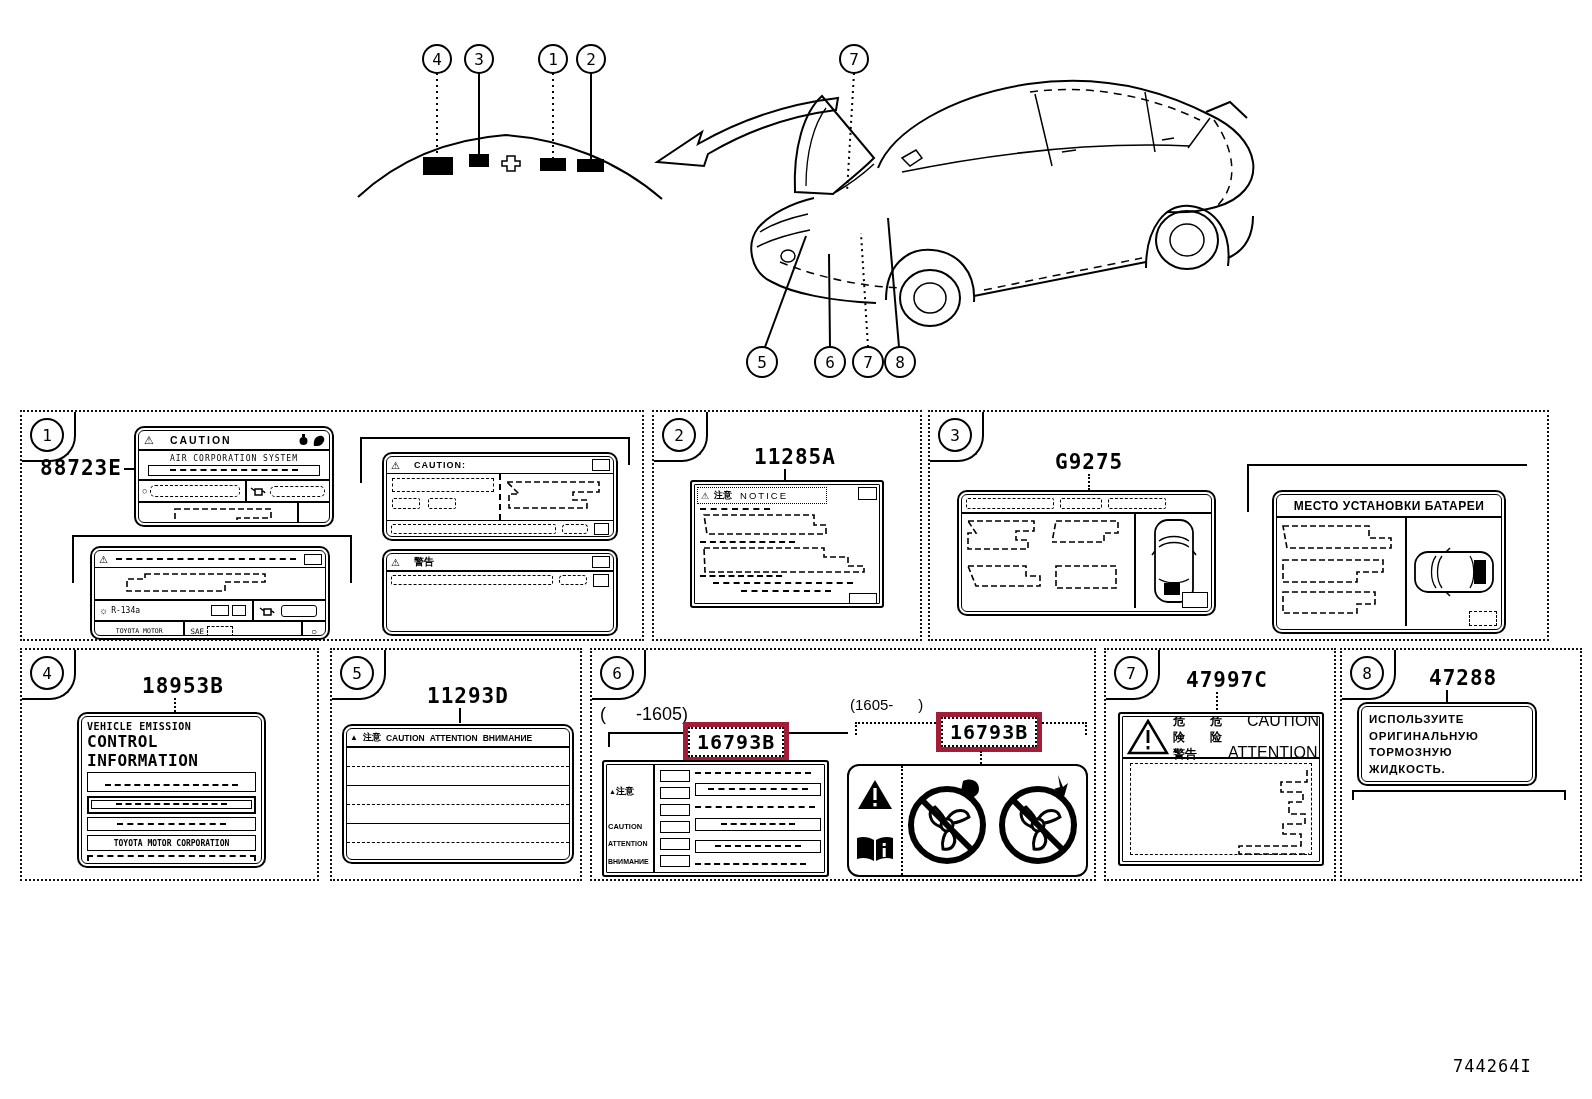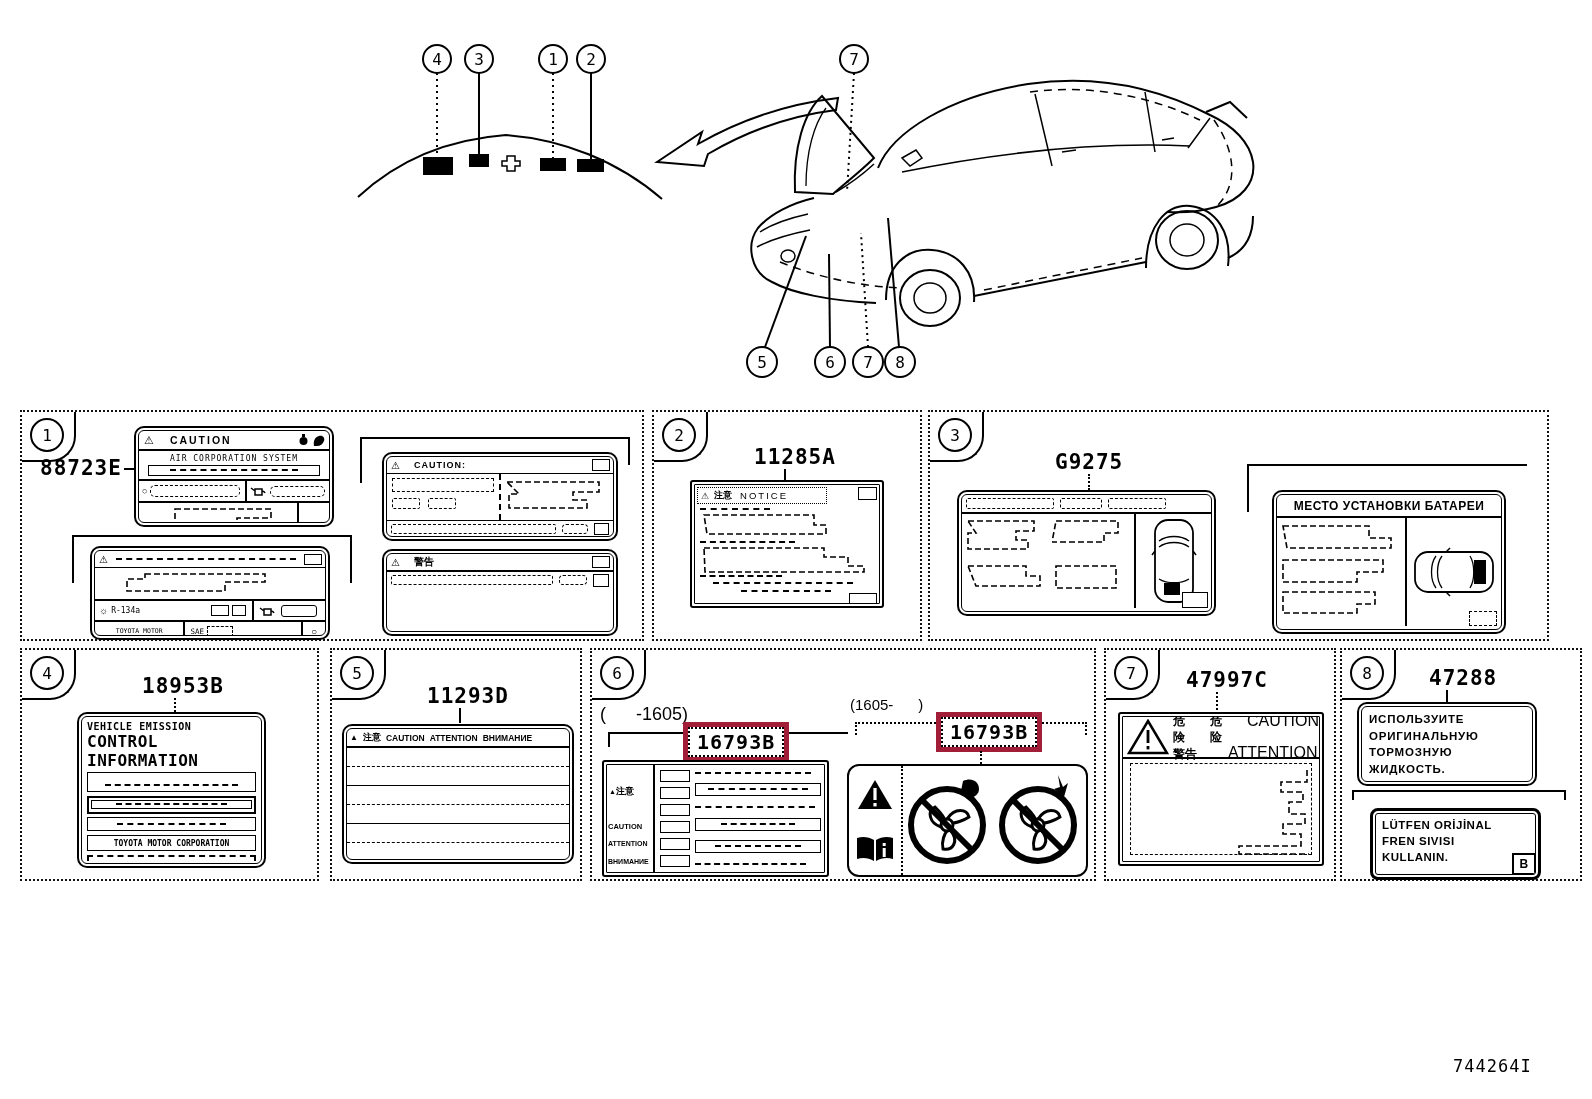--- a/index.html
+++ b/index.html
@@ -581,24 +581,16 @@
         <div>ТОРМОЗНУЮ</div>
         <div>ЖИДКОСТЬ.</div>
       </div>
     </div>
 
     <div class="brk" style="left:10px;top:140px;width:214px;height:10px">
       <div class="tl"></div>
         <div class="tr"></div>
     </div>
 
-    <div class="card" style="left:28px;top:158px;width:165px;height:66px;border-width:3.5px;border-radius:8px">
-      <div class="cin" style="padding:3px 0 0 6px;box-sizing:border-box;font-weight:bold;font-size:11.5px;line-height:16px;letter-spacing:0.5px;border-radius:3px">
-        <div>LÜTFEN ORİJİNAL</div>
-        <div>FREN SIVISI</div>
-        <div>KULLANIN.</div>
-        <div class="bx" style="position:absolute;right:-1px;bottom:-1px;width:20px;height:18px;border-width:2px;display:flex;align-items:center;justify-content:center;font-size:12px">B</div>
-      </div>
-    </div>
   </div>
 
   <div class="abs mono" style="left:1453px;top:1056px;font-size:17px;letter-spacing:1px">744264I</div>
 </div>
 
 </body></html>

